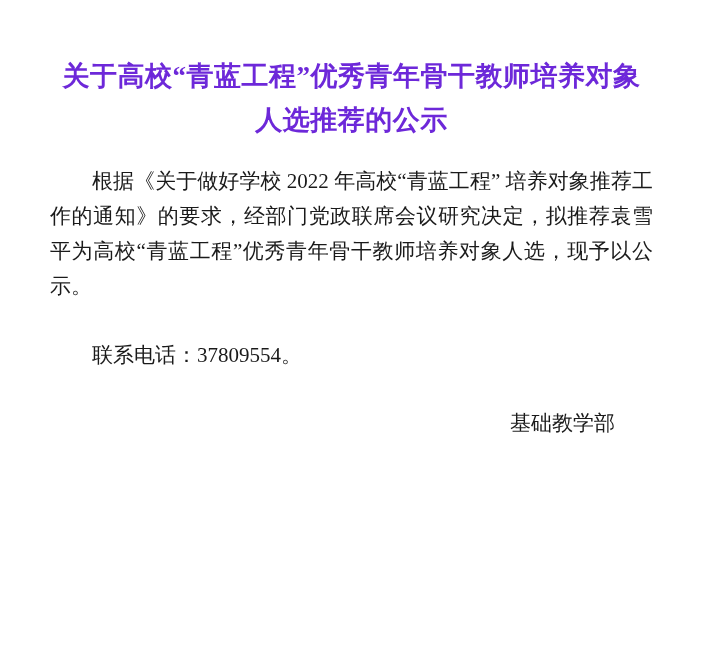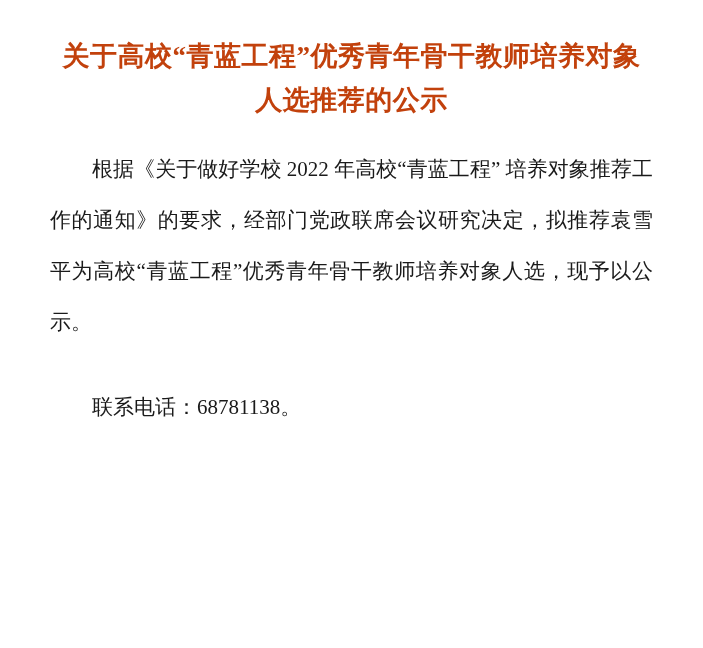--- a/index.html
+++ b/index.html
@@ -20,26 +20,26 @@
     box-sizing: border-box;
     padding: 30px 44px 20px 44px;
     display: block;
   }
   .doc-title {
     font-size: 27px;
     font-weight: bold;
     line-height: 44px;
     text-align: center;
     letter-spacing: 0.5px;
-    margin: 4px 16px 22px 16px;
-    color: #c2410c;
+    margin: 24px 16px 22px 16px;
+    color: #6d28d9;
   }
   .body-para {
     font-size: 21px;
-    line-height: 51px;
+    line-height: 35px;
     text-align: justify;
     text-justify: inter-ideograph;
     text-indent: 2em;
     margin: 0 6px 14px 6px;
     color: #1a1a1a;
   }
   .para-spacer {
     height: 10px;
   }
   .sign-block {
@@ -60,18 +60,19 @@
 
   <div class="doc-title">关于高校“青蓝工程”优秀青年骨干教师培养对象人选推荐的公示</div>
 
   <div class="body-para">根据《关于做好学校 2022 年高校“青蓝工程” 培养对象推荐工作的通知》的要求，经部门党政联席会议研究决定，拟推荐袁雪平为高校“青蓝工程”优秀青年骨干教师培养对象人选，现予以公示。</div>
 
   <div class="para-spacer"></div>
 
 
   <div class="para-spacer"></div>
 
-  <div class="body-para">联系电话：68781138。</div>
+  <div class="body-para">联系电话：37809554。</div>
 
   <div class="sign-block">
+    <div class="sign-line">基础教学部</div>
   </div>
 
 </div>
 
 </body></html>

